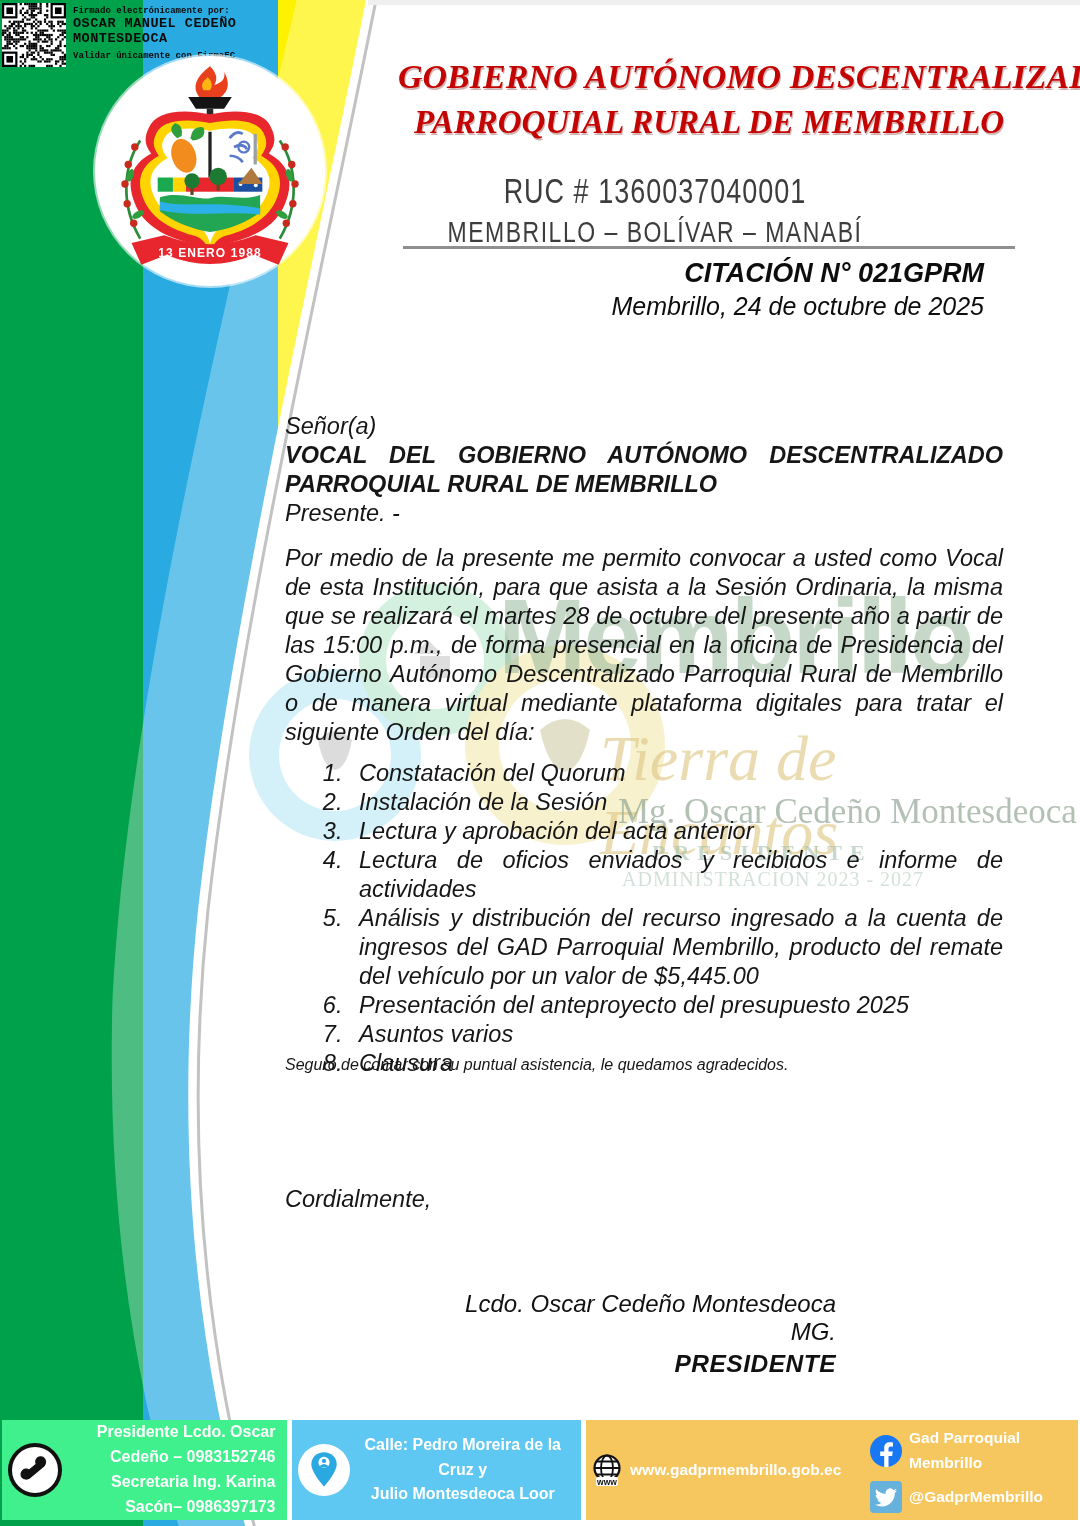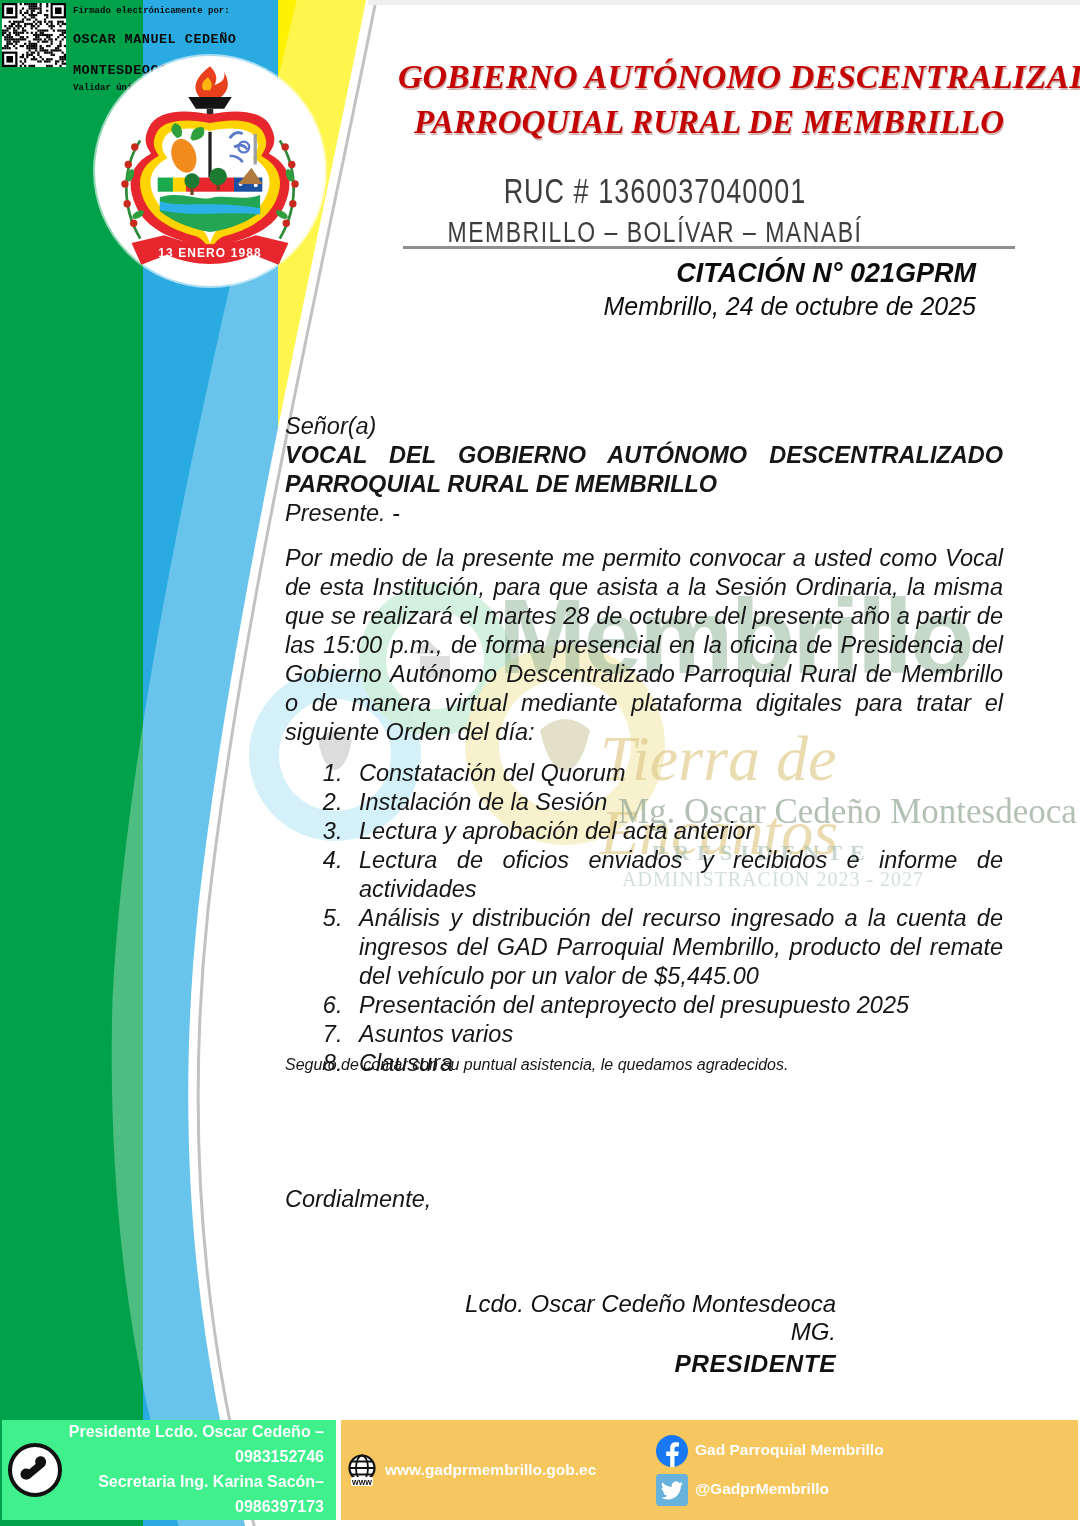--- a/index.html
+++ b/index.html
@@ -16,38 +16,38 @@
            color:#93a896;opacity:.7;}
   .wm-title{position:absolute;left:652px;top:840px;font-size:22px;font-weight:bold;letter-spacing:8px;
             font-family:"Liberation Serif",serif;color:#a4bfae;opacity:.6;}
   .wm-admin{position:absolute;left:622px;top:868px;font-size:20px;letter-spacing:1px;
             font-family:"Liberation Serif",serif;color:#b6cdbf;opacity:.6;}
   
   .qr-block{position:absolute;left:2px;top:3px;z-index:3;display:flex;gap:7px;color:#0a0a0a;}
   .qr-svg{width:64px;height:64px;background:#fff;}
   .sig-text{padding-top:3px;font-family:"Liberation Mono",monospace;}
   .sig-small{font-size:9px;font-weight:bold;}
-  .sig-name{font-size:13.5px;font-weight:bold;line-height:1.12;letter-spacing:.5px;margin-top:16px;}
+  .sig-name{font-size:13.5px;font-weight:bold;line-height:1.12;letter-spacing:.5px;}
   .sig-small2{font-size:9px;font-weight:bold;margin-top:5px;}
   
   .emblem{position:absolute;left:95px;top:56px;width:230px;height:230px;border-radius:50%;
           background:#fff;z-index:3;display:flex;align-items:center;justify-content:center;
           box-shadow:0 0 0 2px rgba(255,255,255,.6);}
   
   .header-title{position:absolute;left:398px;top:58px;width:622px;z-index:2;text-align:center;
                 color:#c40303;font-family:"Liberation Serif",serif;font-weight:bold;font-style:italic;
                 text-shadow:1px 2px 0 rgba(110,0,0,.3);}
   .ht1{font-size:34px;white-space:nowrap;}
   .ht2{font-size:33px;margin-top:8px;white-space:nowrap;}
   .header-sub{position:absolute;left:345px;top:176px;width:620px;z-index:2;text-align:center;color:#3d3d3d;}
   .stretch{display:inline-block;transform:scaleY(1.3);transform-origin:center;}
   .ruc{font-size:27px;letter-spacing:1px;}
   .loc{font-size:23px;letter-spacing:1.5px;margin-top:12px;}
   .rule{position:absolute;left:403px;top:246px;width:612px;height:3px;background:#8f8f8f;z-index:2;}
-  .citation{position:absolute;right:104px;top:258px;z-index:2;text-align:right;font-style:italic;color:#0d0d0d;}
+  .citation{position:absolute;right:96px;top:258px;z-index:2;text-align:right;font-style:italic;color:#0d0d0d;}
   .cit-no{font-size:27px;font-weight:bold;}
   .cit-date{font-size:25px;margin-top:3px;margin-left:20px;}
   
   .letter{position:absolute;left:285px;top:412px;width:718px;z-index:2;font-style:italic;
           font-size:23.5px;line-height:29px;color:#161616;}
   .letter p{margin:0;}
   .recipient-title{font-weight:bold;text-align:justify;}
   .para{margin-top:16px !important;text-align:justify;}
   ol.agenda{margin:12px 0 0 0;padding-left:64px;}
   ol.agenda li{padding-left:10px;text-align:justify;}
@@ -558,20 +558,34 @@
               <circle cx="25" cy="13.5" r="5.2"></circle>
           </g>
         </svg>
       </span>
       <div class="txt">
         <div>Presidente Lcdo. Oscar Cedeño – 0983152746</div>
         <div>Secretaria Ing. Karina Sacón– 0986397173</div>
       </div>
     </div>
 
+    <div class="panel p-blue">
+      <span class="icon-circle">
+        <svg width="34" height="38" viewBox="0 0 24 30" aria-hidden="true">
+          <path d="M12 1 C6.2 1 2 5.4 2 10.4 C2 17.2 12 28 12 28 C12 28 22 17.2 22 10.4 C22 5.4 17.8 1 12 1 Z" fill="#2aa9e0"></path>
+          <circle cx="12" cy="9" r="4.4" fill="#ffffff"></circle>
+          <circle cx="12" cy="7.8" r="1.7" fill="#2aa9e0"></circle>
+          <path d="M9 11.5 q3 -2.4 6 0 l0 1.6 l-6 0 Z" fill="#2aa9e0"></path>
+        </svg>
+      </span>
+      <div class="txt">
+        <div>Calle: Pedro Moreira de la Cruz y</div>
+        <div>Julio Montesdeoca Loor</div>
+      </div>
+    </div>
 
     <div class="panel p-orange">
       <div class="o-col first">
         <div class="o-row">
           <svg class="small-ic" viewBox="0 0 34 34" aria-hidden="true">
             <circle cx="17" cy="15" r="12.5" fill="#fff" stroke="#111" stroke-width="2.2"></circle>
             <ellipse cx="17" cy="15" rx="6" ry="12.5" fill="none" stroke="#111" stroke-width="1.8"></ellipse>
             <path d="M4.5 15 h25 M6.5 8.5 h21 M6.5 21.5 h21" stroke="#111" stroke-width="1.8" fill="none"></path>
             <rect x="6" y="24" width="22" height="9" rx="2" fill="#fff"></rect>
             <text x="17" y="31.5" text-anchor="middle" font-size="8.5" font-weight="bold" fill="#111">www</text>

